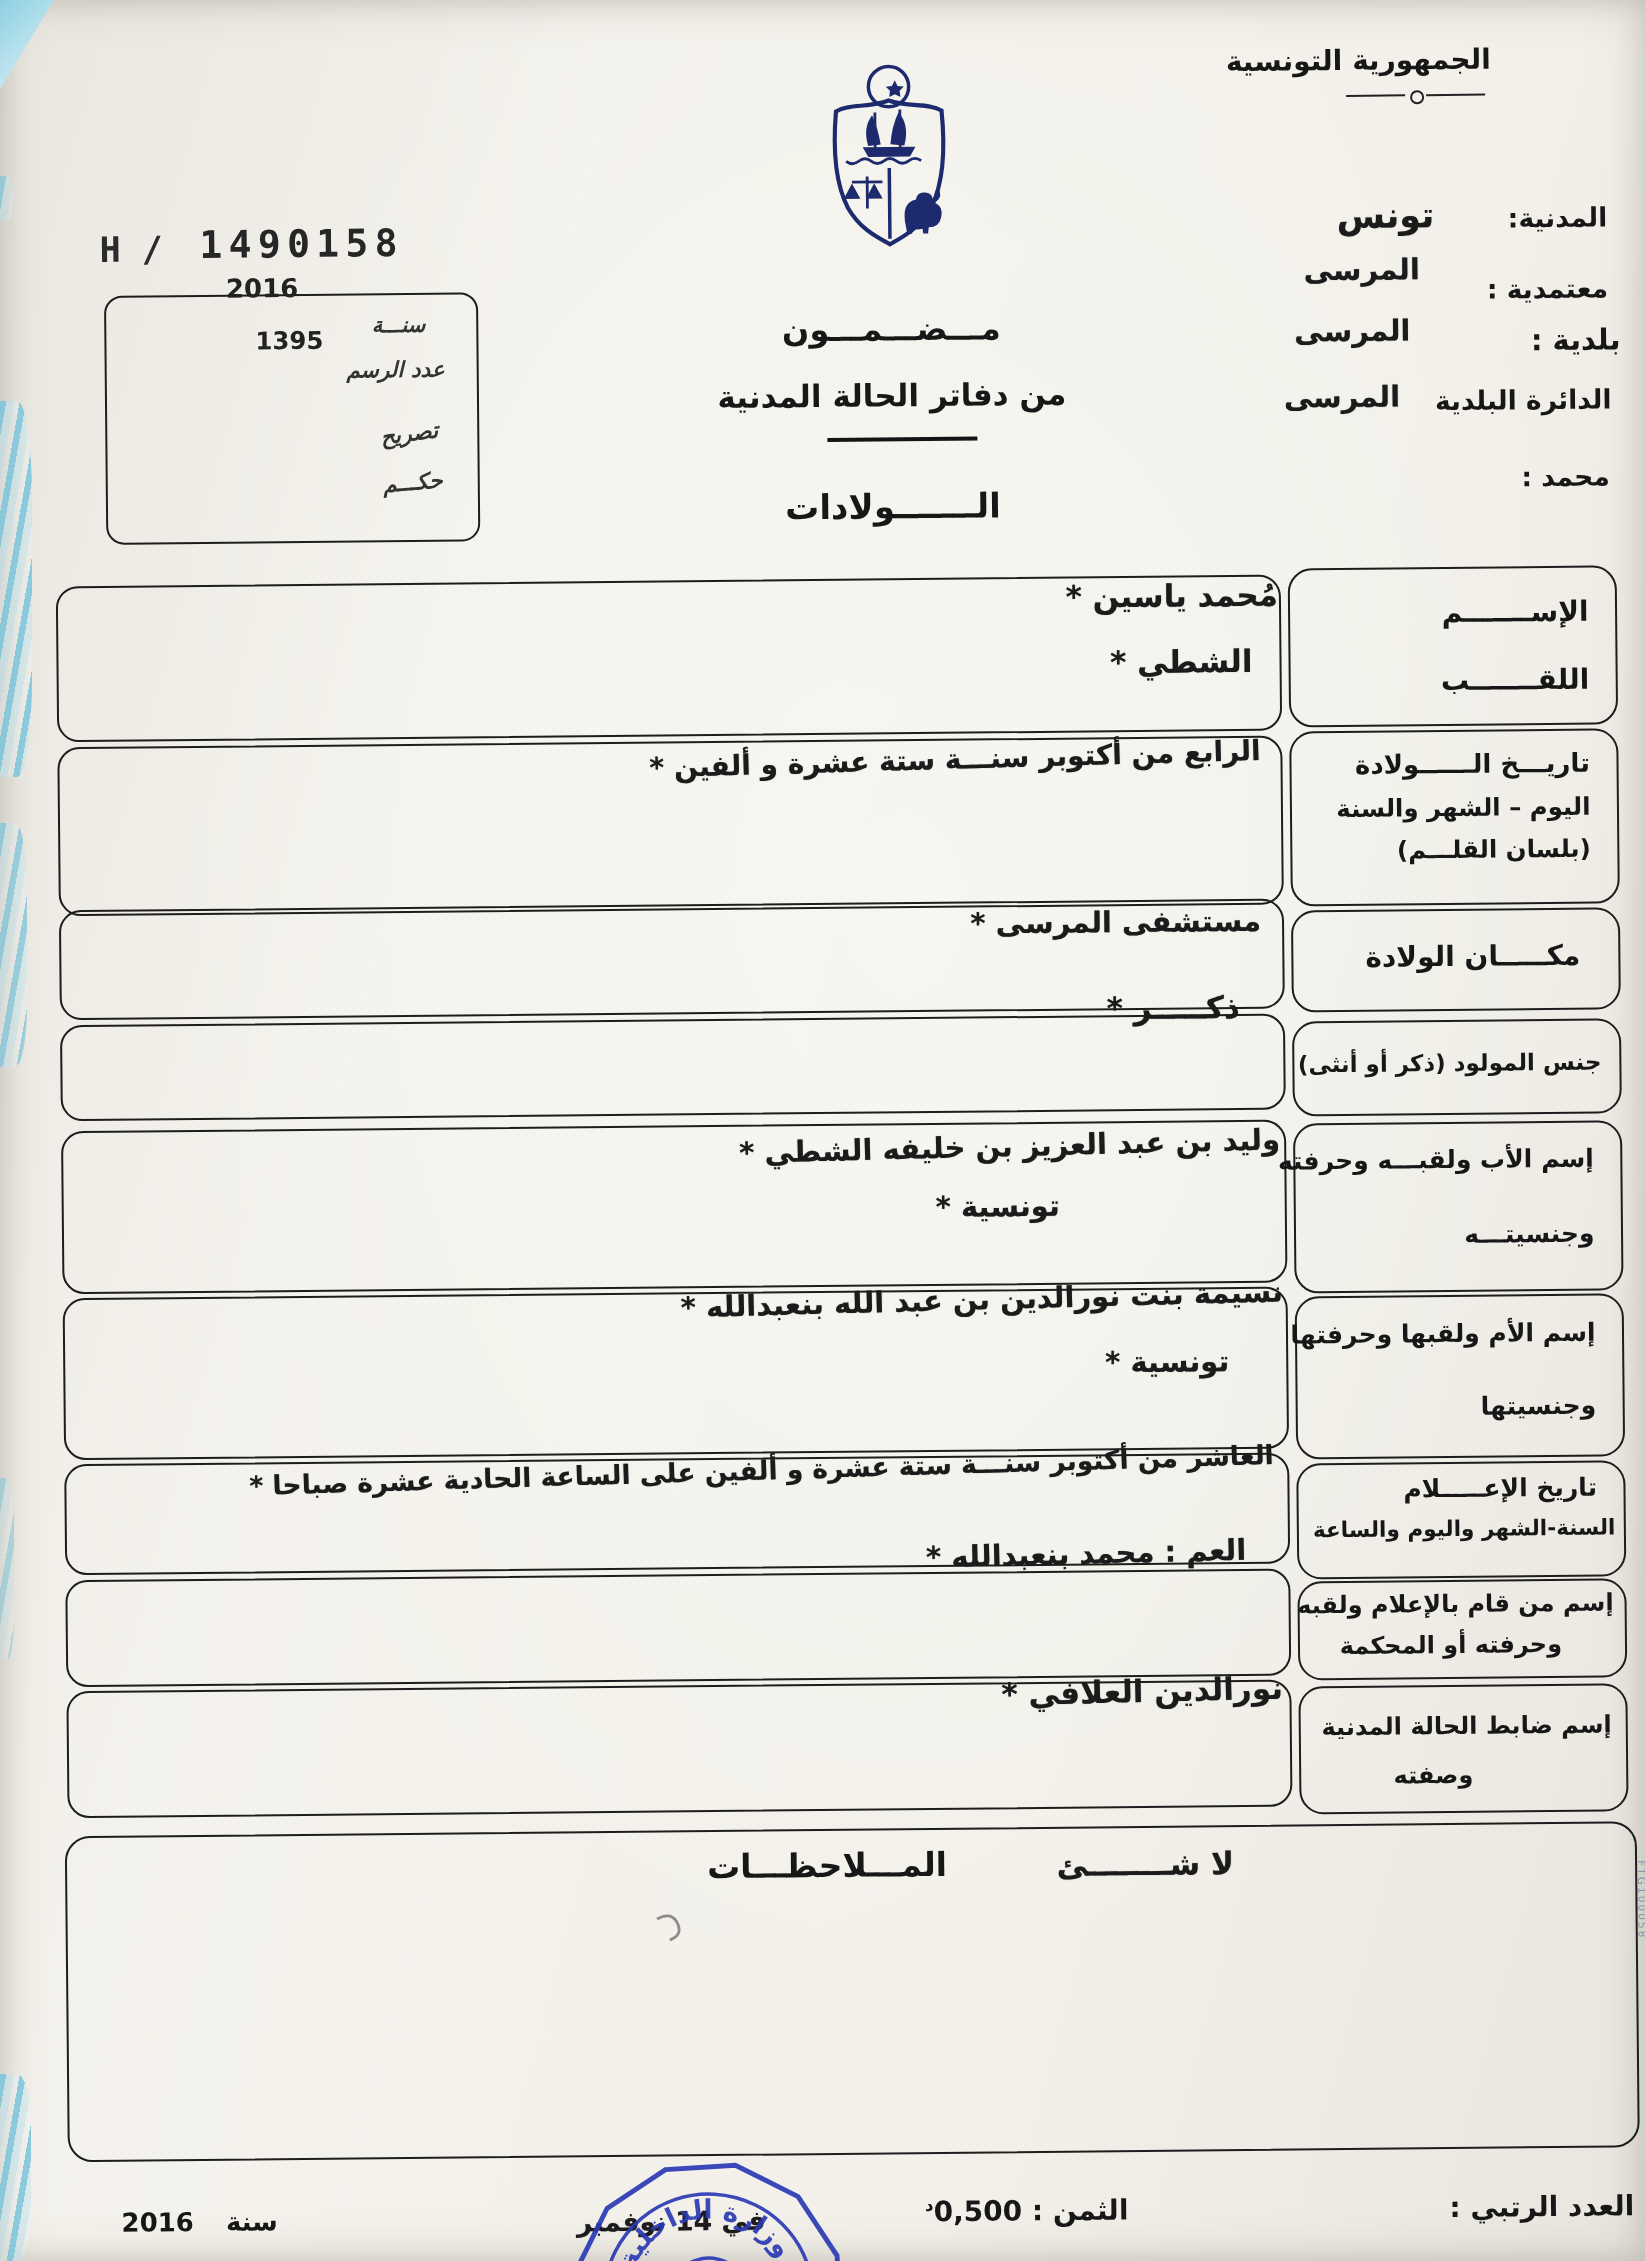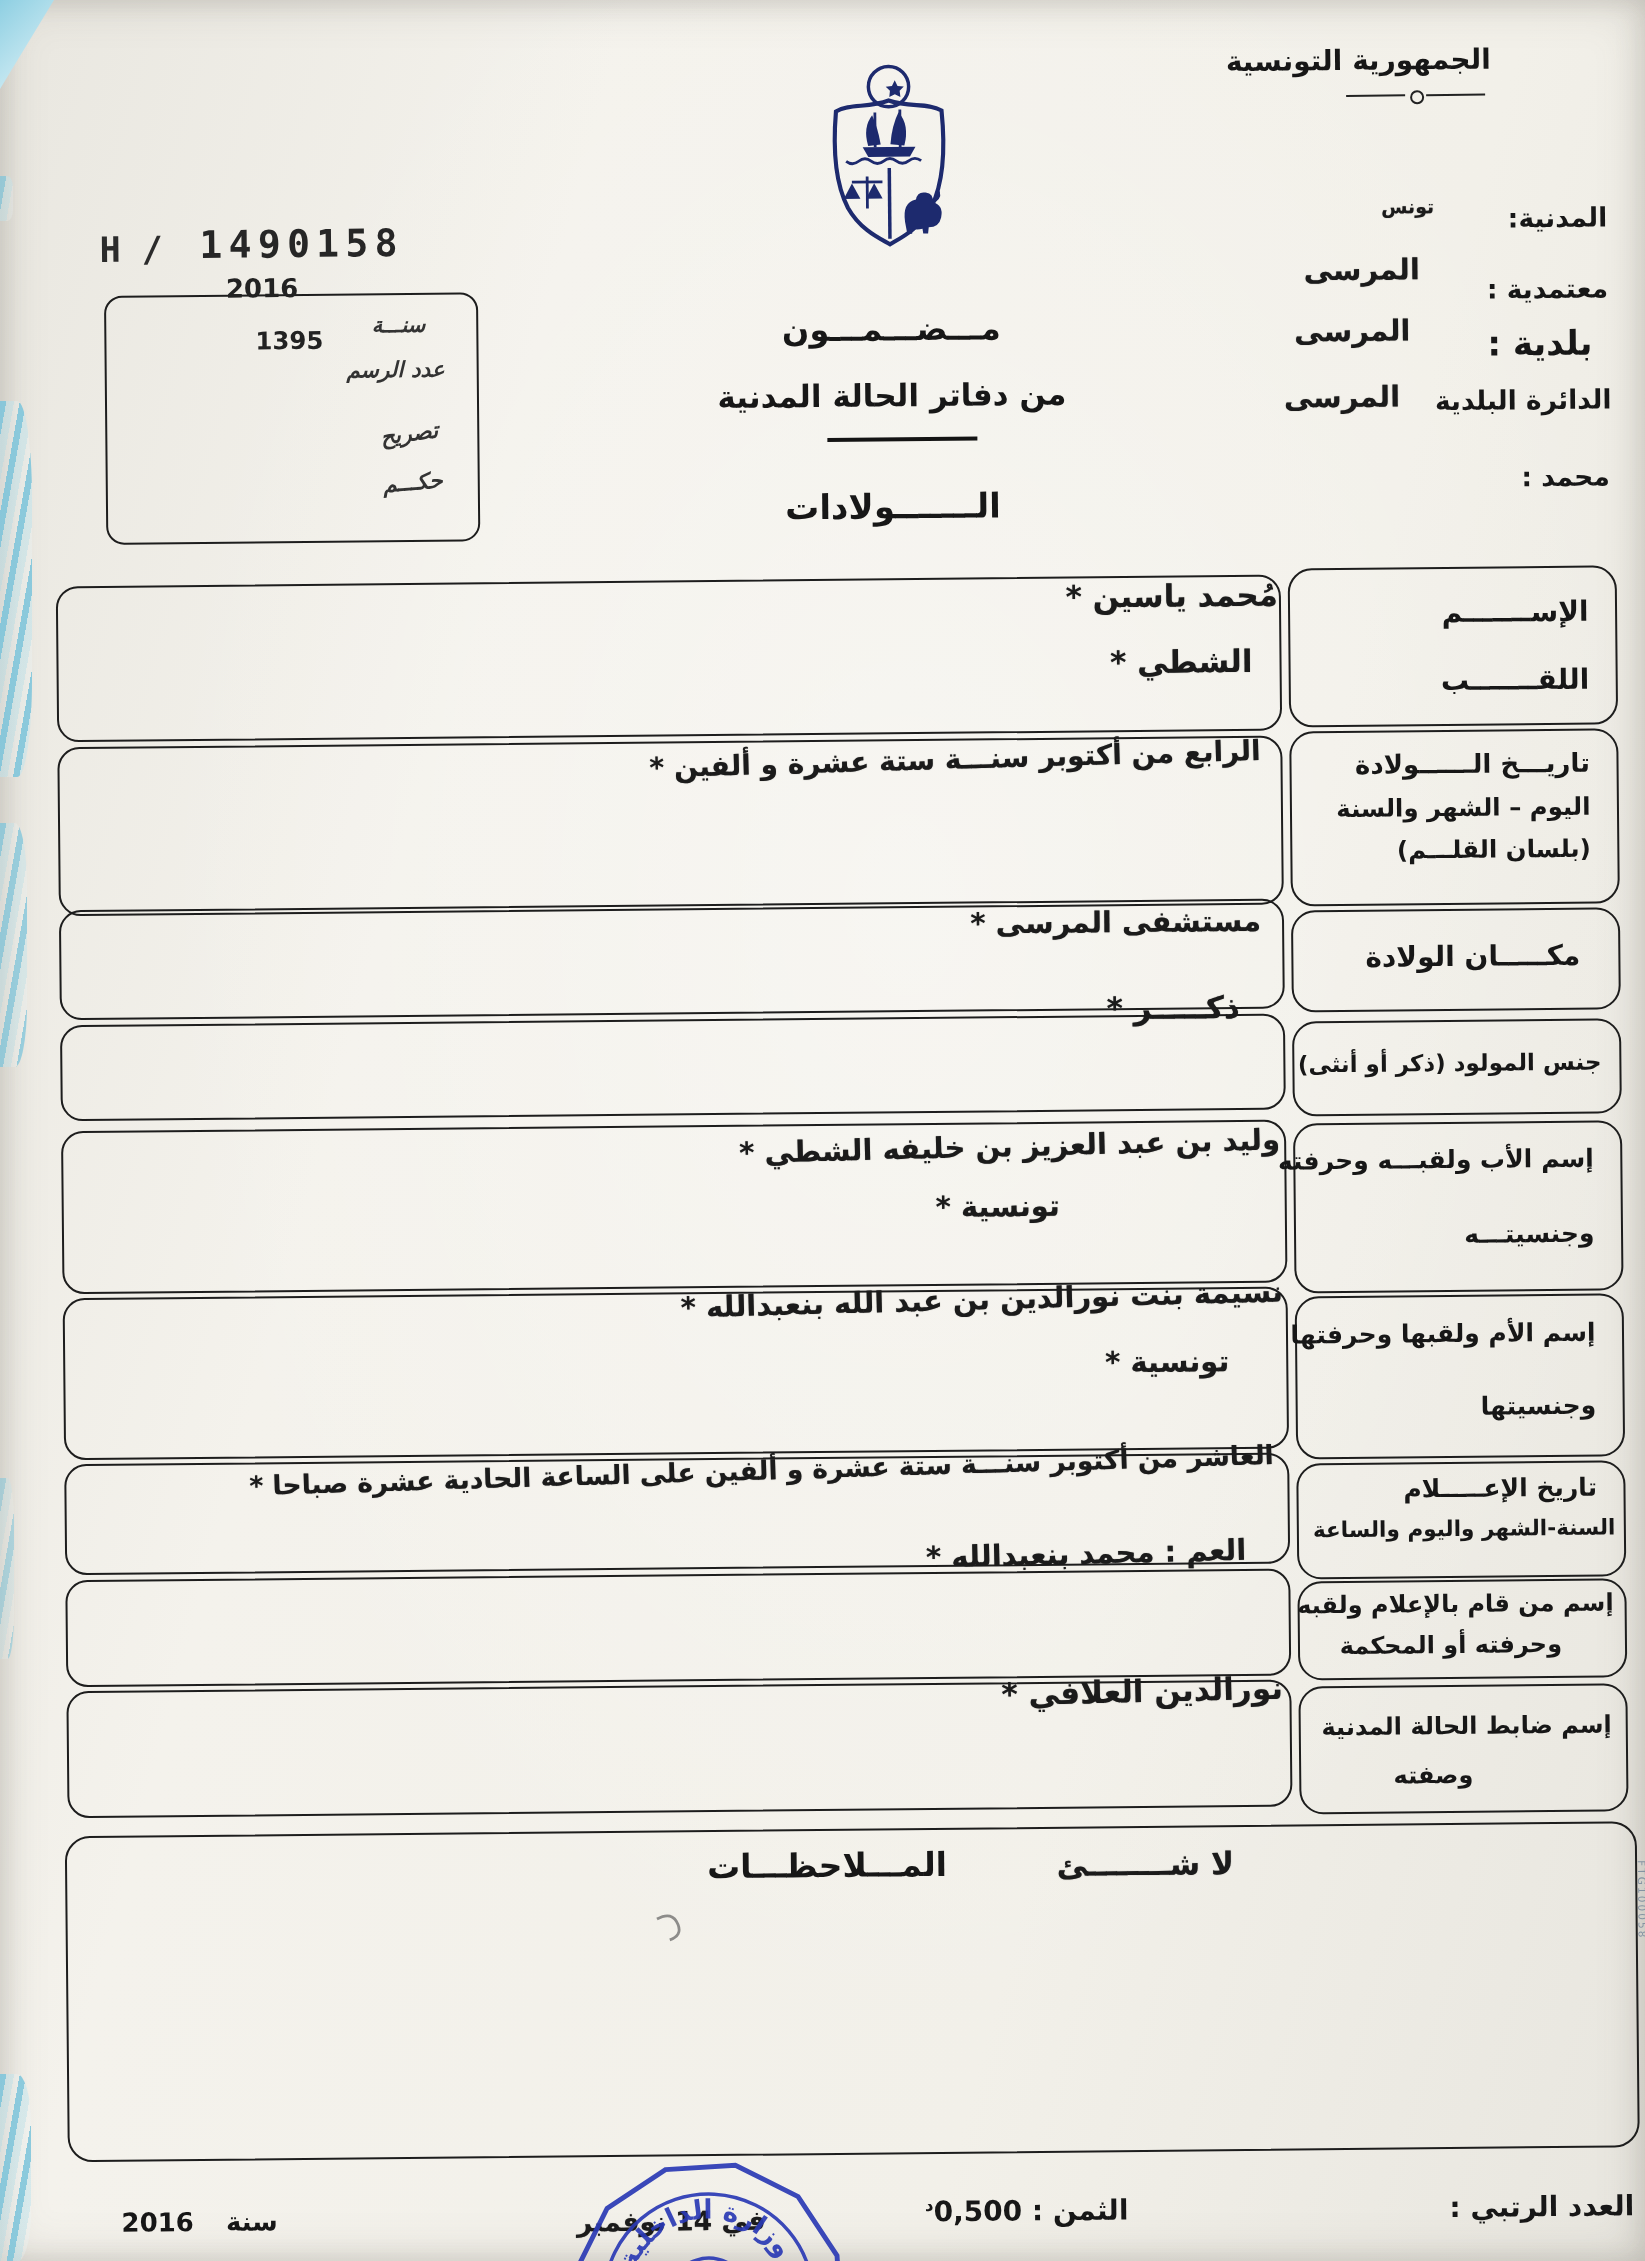--- a/index.html
+++ b/index.html
@@ -41,28 +41,28 @@
 
   <div class="content">
 
     <div class="abs ar lbl" style="right:144px;top:49px;font-size:28px;">الجمهورية التونسية</div>
     <div class="abs" style="left:1356px;top:96px;width:139px;height:9.8px;">
       <div style="position:absolute;left:0;top:3.5px;width:59px;height:2.8px;background:#222;"></div>
       <div style="position:absolute;left:64px;top:0;width:9.8px;height:9.8px;border:2.1px solid #222;border-radius:50%;"></div>
       <div style="position:absolute;right:0;top:3.5px;width:59px;height:2.8px;background:#222;"></div>
     </div>
 
-    <div class="abs ar val" style="right:202px;top:201px;font-size:19px;">تونس</div>
+    <div class="abs ar val" style="right:202px;top:201px;font-size:35px;">تونس</div>
     <div class="abs ar lbl" style="right:29px;top:209px;font-size:26.5px;">المدنية:</div>
 
     <div class="abs ar val" style="right:217px;top:258px;font-size:29px;">المرسى</div>
     <div class="abs ar lbl" style="right:29px;top:280px;font-size:26.5px;">معتمدية :</div>
 
     <div class="abs ar val" style="right:227px;top:319px;font-size:29px;">المرسى</div>
-    <div class="abs ar lbl" style="right:45px;top:330px;font-size:34px;">بلدية :</div>
+    <div class="abs ar lbl" style="right:17px;top:330px;font-size:29px;">بلدية :</div>
 
     <div class="abs ar val" style="right:238px;top:385px;font-size:29px;">المرسى</div>
     <div class="abs ar lbl" style="right:26.5px;top:391px;font-size:26.5px;">الدائرة البلدية</div>
 
     <div class="abs ar lbl" style="right:29px;top:468px;font-size:26.5px;">محمد :</div>
 
     <svg class="abs" style="left:836px;top:64px;" width="125" height="187" viewBox="0 0 180 268">
       <g fill="none" stroke="#1d2a6e" stroke-width="5">
         <circle cx="90" cy="33" r="29"></circle>
         <path d="M14,68 C34,56 60,64 90,53 C120,64 146,56 166,68 C171,122 168,172 150,207 C131,241 101,253 90,260 C79,253 49,241 30,207 C12,172 9,122 14,68 Z" stroke-width="6"></path>

